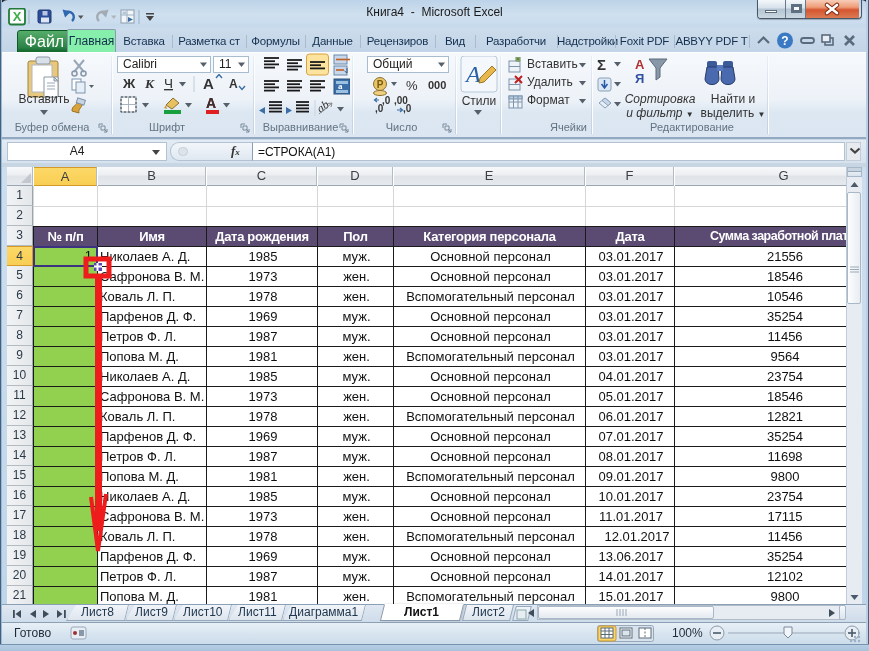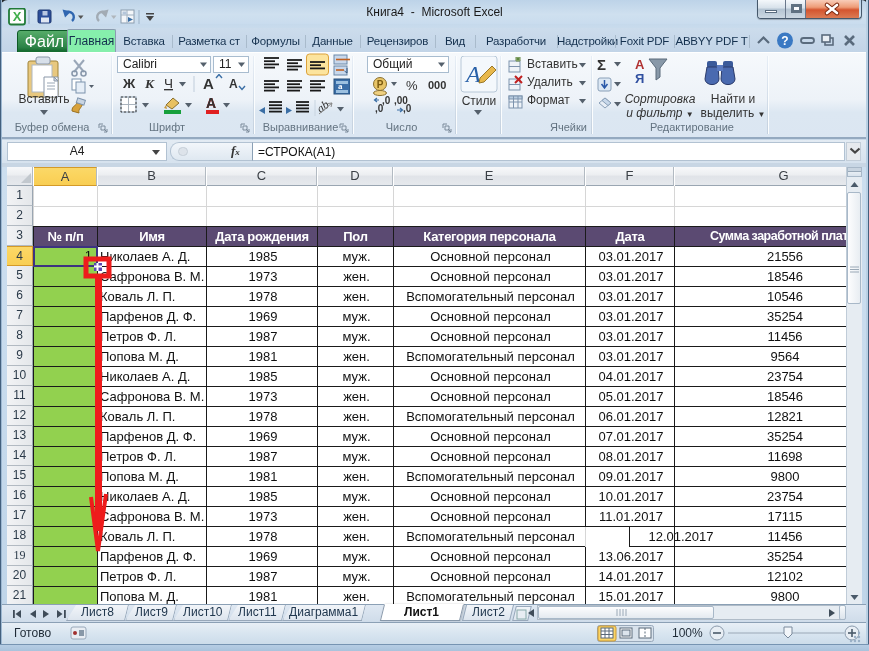--- a/index.html
+++ b/index.html
@@ -384,21 +384,21 @@
     <div style="position:absolute;left:0px;top:179px;width:26px;height:20px;background:linear-gradient(90deg,#f2f3f5 0%,#e4e7ea 100%);border-bottom:1px solid #b2bac2;border-right:1px solid #9aa6b2;text-align:center;font-size:12px;color:#2b3a49;line-height:19px;">9</div>
     <div style="position:absolute;left:0px;top:199px;width:26px;height:20px;background:linear-gradient(90deg,#f2f3f5 0%,#e4e7ea 100%);border-bottom:1px solid #b2bac2;border-right:1px solid #9aa6b2;text-align:center;font-size:12px;color:#2b3a49;line-height:19px;">10</div>
     <div style="position:absolute;left:0px;top:219px;width:26px;height:20px;background:linear-gradient(90deg,#f2f3f5 0%,#e4e7ea 100%);border-bottom:1px solid #b2bac2;border-right:1px solid #9aa6b2;text-align:center;font-size:12px;color:#2b3a49;line-height:19px;">11</div>
     <div style="position:absolute;left:0px;top:239px;width:26px;height:20px;background:linear-gradient(90deg,#f2f3f5 0%,#e4e7ea 100%);border-bottom:1px solid #b2bac2;border-right:1px solid #9aa6b2;text-align:center;font-size:12px;color:#2b3a49;line-height:19px;">12</div>
     <div style="position:absolute;left:0px;top:259px;width:26px;height:20px;background:linear-gradient(90deg,#f2f3f5 0%,#e4e7ea 100%);border-bottom:1px solid #b2bac2;border-right:1px solid #9aa6b2;text-align:center;font-size:12px;color:#2b3a49;line-height:19px;">13</div>
     <div style="position:absolute;left:0px;top:279px;width:26px;height:20px;background:linear-gradient(90deg,#f2f3f5 0%,#e4e7ea 100%);border-bottom:1px solid #b2bac2;border-right:1px solid #9aa6b2;text-align:center;font-size:12px;color:#2b3a49;line-height:19px;">14</div>
     <div style="position:absolute;left:0px;top:299px;width:26px;height:20px;background:linear-gradient(90deg,#f2f3f5 0%,#e4e7ea 100%);border-bottom:1px solid #b2bac2;border-right:1px solid #9aa6b2;text-align:center;font-size:12px;color:#2b3a49;line-height:19px;">15</div>
     <div style="position:absolute;left:0px;top:319px;width:26px;height:20px;background:linear-gradient(90deg,#f2f3f5 0%,#e4e7ea 100%);border-bottom:1px solid #b2bac2;border-right:1px solid #9aa6b2;text-align:center;font-size:12px;color:#2b3a49;line-height:19px;">16</div>
     <div style="position:absolute;left:0px;top:339px;width:26px;height:20px;background:linear-gradient(90deg,#f2f3f5 0%,#e4e7ea 100%);border-bottom:1px solid #b2bac2;border-right:1px solid #9aa6b2;text-align:center;font-size:12px;color:#2b3a49;line-height:19px;">17</div>
     <div style="position:absolute;left:0px;top:359px;width:26px;height:20px;background:linear-gradient(90deg,#f2f3f5 0%,#e4e7ea 100%);border-bottom:1px solid #b2bac2;border-right:1px solid #9aa6b2;text-align:center;font-size:12px;color:#2b3a49;line-height:19px;">18</div>
-    <div style="position:absolute;left:0px;top:379px;width:26px;height:20px;background:linear-gradient(90deg,#f2f3f5 0%,#e4e7ea 100%);border-bottom:1px solid #b2bac2;border-right:1px solid #9aa6b2;text-align:center;font-size:12px;color:#2b3a49;line-height:19px;font-family:Liberation Serif, serif;">19</div>
+    <div style="position:absolute;left:0px;top:379px;width:26px;height:20px;background:linear-gradient(90deg,#f2f3f5 0%,#e4e7ea 100%);border-bottom:1px solid #b2bac2;border-right:1px solid #9aa6b2;text-align:center;font-size:12px;color:#2b3a49;line-height:19px;">19</div>
     <div style="position:absolute;left:0px;top:399px;width:26px;height:20px;background:linear-gradient(90deg,#f2f3f5 0%,#e4e7ea 100%);border-bottom:1px solid #b2bac2;border-right:1px solid #9aa6b2;text-align:center;font-size:12px;color:#2b3a49;line-height:19px;">20</div>
     <div style="position:absolute;left:0px;top:419px;width:26px;height:20px;background:linear-gradient(90deg,#f2f3f5 0%,#e4e7ea 100%);border-bottom:1px solid #b2bac2;border-right:1px solid #9aa6b2;text-align:center;font-size:12px;color:#2b3a49;line-height:19px;">21</div>
     <div style="position:absolute;left:90px;top:19px;width:1px;height:418px;background:#d6d6d6;"></div>
     <div style="position:absolute;left:199px;top:19px;width:1px;height:418px;background:#d6d6d6;"></div>
     <div style="position:absolute;left:310px;top:19px;width:1px;height:418px;background:#d6d6d6;"></div>
     <div style="position:absolute;left:386px;top:19px;width:1px;height:418px;background:#d6d6d6;"></div>
     <div style="position:absolute;left:578px;top:19px;width:1px;height:418px;background:#d6d6d6;"></div>
     <div style="position:absolute;left:667px;top:19px;width:1px;height:418px;background:#d6d6d6;"></div>
     <div style="position:absolute;left:26px;top:19px;width:1px;height:418px;background:#d6d6d6;"></div>
     <div style="position:absolute;left:26px;top:39px;width:813px;height:1px;background:#d6d6d6;"></div>
@@ -536,21 +536,21 @@
     <div style="position:absolute;left:386px;top:340px;width:192px;height:20px;border-bottom:1px solid #1a1a1a;border-left:1px solid #1a1a1a;text-align:center;font-size:13px;color:#111;line-height:19px;white-space:nowrap;overflow:hidden;padding-left:2px;">Основной персонал</div>
     <div style="position:absolute;left:578px;top:340px;width:89px;height:20px;border-bottom:1px solid #1a1a1a;border-left:1px solid #1a1a1a;text-align:center;font-size:13px;color:#111;line-height:19px;white-space:nowrap;overflow:hidden;padding-left:2px;">11.01.2017</div>
     <div style="position:absolute;left:667px;top:340px;width:219px;height:20px;border-bottom:1px solid #1a1a1a;border-left:1px solid #1a1a1a;text-align:center;font-size:13px;color:#111;line-height:19px;white-space:nowrap;overflow:hidden;padding-left:2px;">17115</div>
     <div style="position:absolute;left:26px;top:360px;width:64px;height:20px;background:#92d14f;border-bottom:1px solid #1a1a1a;font-size:13px;color:#111;">
       <span style="position:absolute;right:5px;top:1px;"></span>
     </div>
     <div style="position:absolute;left:90px;top:360px;width:109px;height:20px;border-bottom:1px solid #1a1a1a;border-left:1px solid #1a1a1a;text-align:left;font-size:13px;color:#111;line-height:19px;white-space:nowrap;overflow:hidden;padding-left:2px;">Коваль Л. П.</div>
     <div style="position:absolute;left:199px;top:360px;width:111px;height:20px;border-bottom:1px solid #1a1a1a;border-left:1px solid #1a1a1a;text-align:center;font-size:13px;color:#111;line-height:19px;white-space:nowrap;overflow:hidden;padding-left:2px;">1978</div>
     <div style="position:absolute;left:310px;top:360px;width:76px;height:20px;border-bottom:1px solid #1a1a1a;border-left:1px solid #1a1a1a;text-align:center;font-size:13px;color:#111;line-height:19px;white-space:nowrap;overflow:hidden;padding-left:2px;">жен.</div>
     <div style="position:absolute;left:386px;top:360px;width:192px;height:20px;border-bottom:1px solid #1a1a1a;border-left:1px solid #1a1a1a;text-align:center;font-size:13px;color:#111;line-height:19px;white-space:nowrap;overflow:hidden;padding-left:2px;">Вспомогательный персонал</div>
-    <div style="position:absolute;left:578px;top:360px;width:89px;height:20px;border-bottom:1px solid #1a1a1a;border-left:1px solid #1a1a1a;text-align:center;font-size:13px;color:#111;line-height:19px;white-space:nowrap;overflow:hidden;padding-left:14px;margin-left:44px;">12.01.2017</div>
+    <div style="position:absolute;left:578px;top:360px;width:89px;height:20px;border-bottom:1px solid #1a1a1a;border-left:1px solid #1a1a1a;text-align:center;font-size:13px;color:#111;line-height:19px;white-space:nowrap;overflow:hidden;padding-left:14px;">12.01.2017</div>
     <div style="position:absolute;left:667px;top:360px;width:219px;height:20px;border-bottom:1px solid #1a1a1a;border-left:1px solid #1a1a1a;text-align:center;font-size:13px;color:#111;line-height:19px;white-space:nowrap;overflow:hidden;padding-left:2px;">11456</div>
     <div style="position:absolute;left:26px;top:380px;width:64px;height:20px;background:#92d14f;border-bottom:1px solid #1a1a1a;font-size:13px;color:#111;">
       <span style="position:absolute;right:5px;top:1px;"></span>
     </div>
     <div style="position:absolute;left:90px;top:380px;width:109px;height:20px;border-bottom:1px solid #1a1a1a;border-left:1px solid #1a1a1a;text-align:left;font-size:13px;color:#111;line-height:19px;white-space:nowrap;overflow:hidden;padding-left:2px;">Парфенов Д. Ф.</div>
     <div style="position:absolute;left:199px;top:380px;width:111px;height:20px;border-bottom:1px solid #1a1a1a;border-left:1px solid #1a1a1a;text-align:center;font-size:13px;color:#111;line-height:19px;white-space:nowrap;overflow:hidden;padding-left:2px;">1969</div>
     <div style="position:absolute;left:310px;top:380px;width:76px;height:20px;border-bottom:1px solid #1a1a1a;border-left:1px solid #1a1a1a;text-align:center;font-size:13px;color:#111;line-height:19px;white-space:nowrap;overflow:hidden;padding-left:2px;">муж.</div>
     <div style="position:absolute;left:386px;top:380px;width:192px;height:20px;border-bottom:1px solid #1a1a1a;border-left:1px solid #1a1a1a;text-align:center;font-size:13px;color:#111;line-height:19px;white-space:nowrap;overflow:hidden;padding-left:2px;">Основной персонал</div>
     <div style="position:absolute;left:578px;top:380px;width:89px;height:20px;border-bottom:1px solid #1a1a1a;border-left:1px solid #1a1a1a;text-align:center;font-size:13px;color:#111;line-height:19px;white-space:nowrap;overflow:hidden;padding-left:2px;">13.06.2017</div>
     <div style="position:absolute;left:667px;top:380px;width:219px;height:20px;border-bottom:1px solid #1a1a1a;border-left:1px solid #1a1a1a;text-align:center;font-size:13px;color:#111;line-height:19px;white-space:nowrap;overflow:hidden;padding-left:2px;">35254</div>

